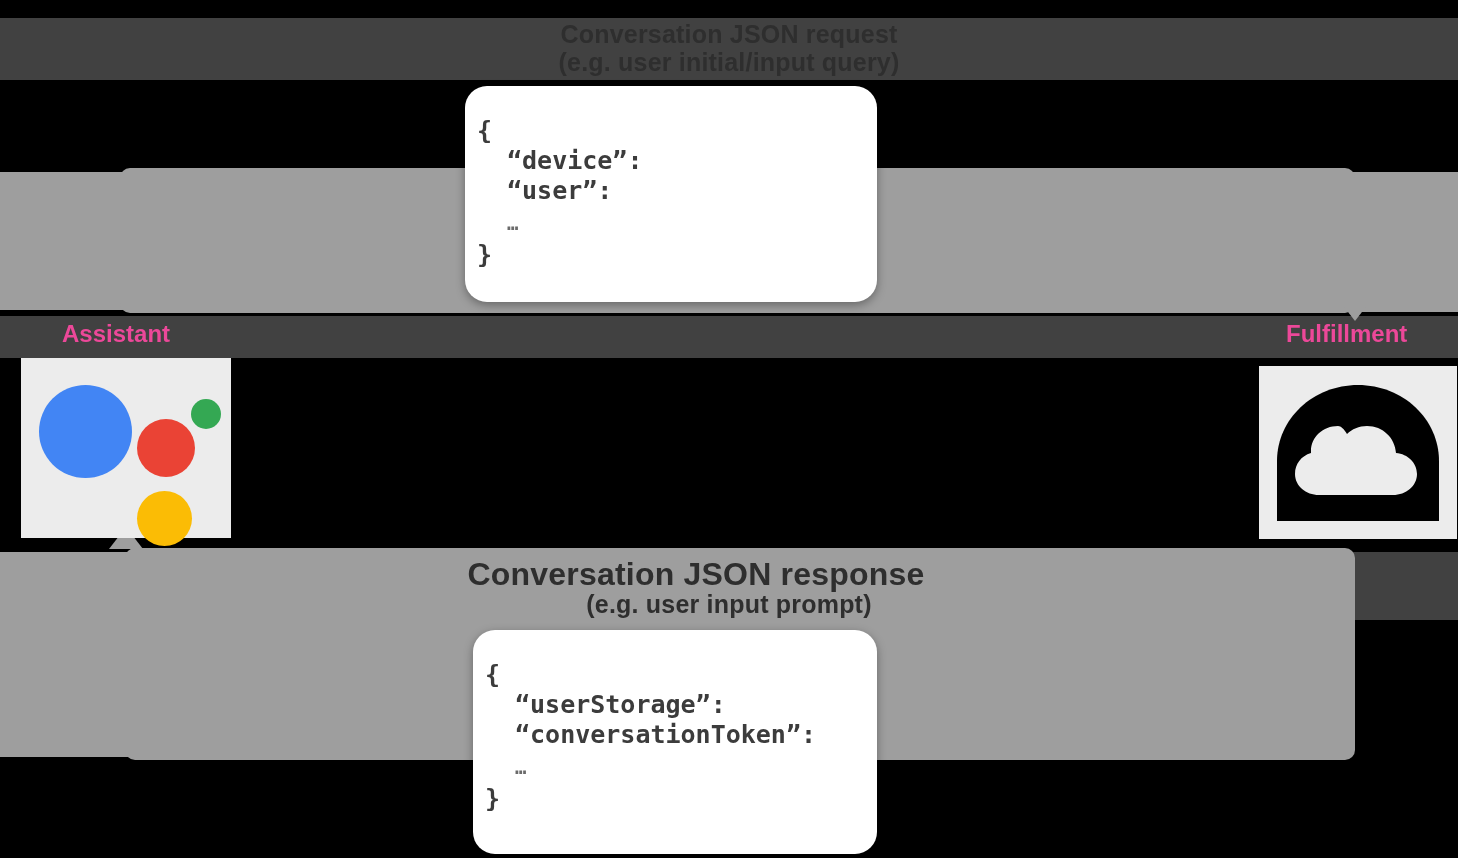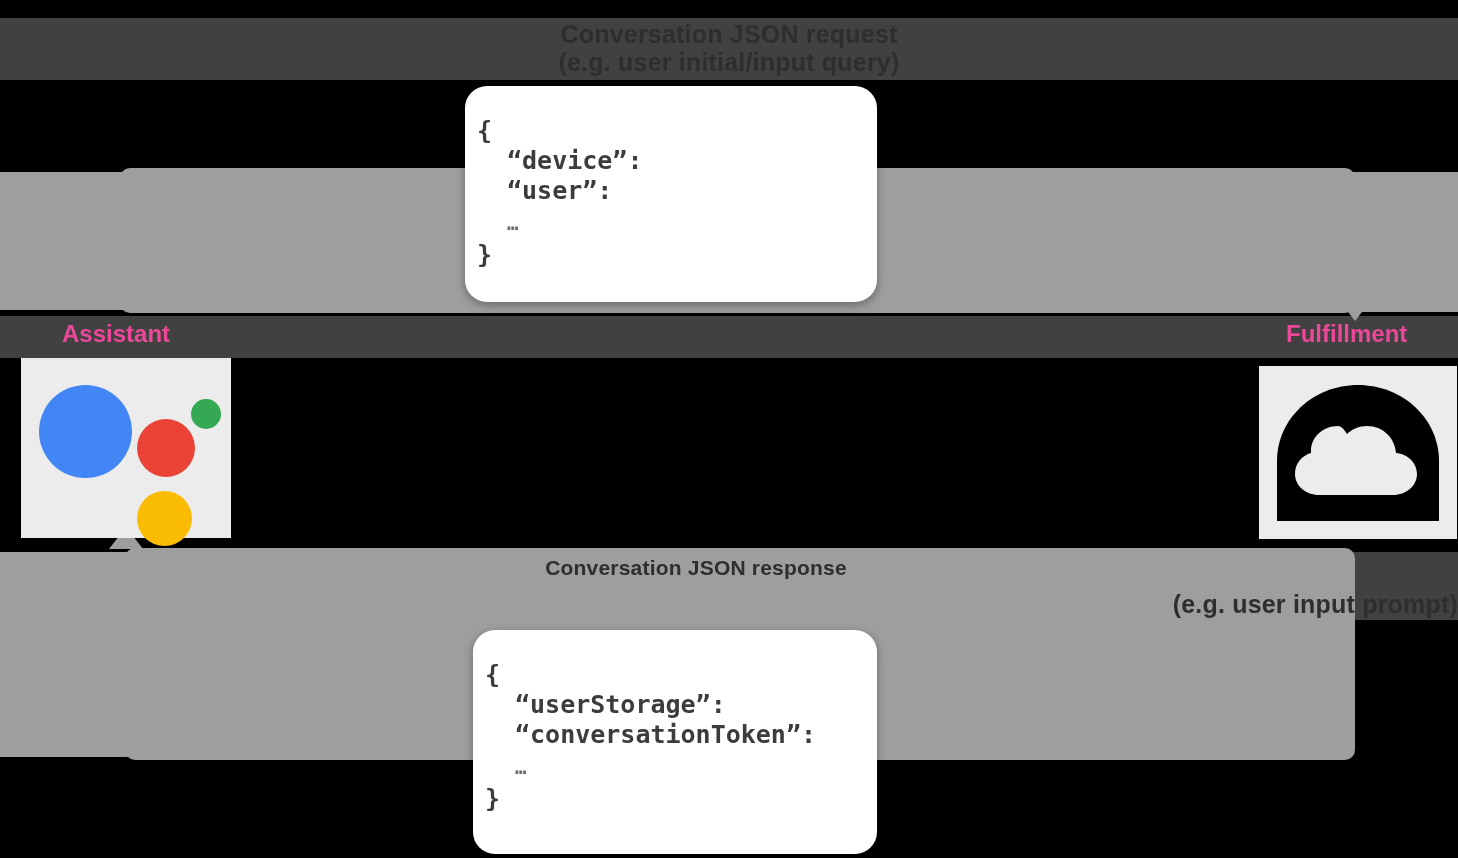--- a/index.html
+++ b/index.html
@@ -41,25 +41,25 @@
   .cap-req-title {
     left: 0; top: 20px; width: 1458px;
     text-align: center; font-size: 25px;
   }
   .cap-req-sub {
     left: 0; top: 48px; width: 1458px;
     text-align: center; font-size: 25px;
   }
   .cap-res-title {
     left: 0; top: 556px; width: 1392px;
-    text-align: center; font-size: 21px;
+    text-align: center; font-size: 32px;
   }
   .cap-res-sub {
     left: 0; top: 590px; width: 1458px;
-    text-align: right; font-size: 25px;
+    text-align: center; font-size: 25px;
   }
 
   
   .endpoint-label {
     position: absolute;
     top: 320px;
     color: #ec4899;
     font-size: 24px;
     font-weight: 700;
     white-space: nowrap;

